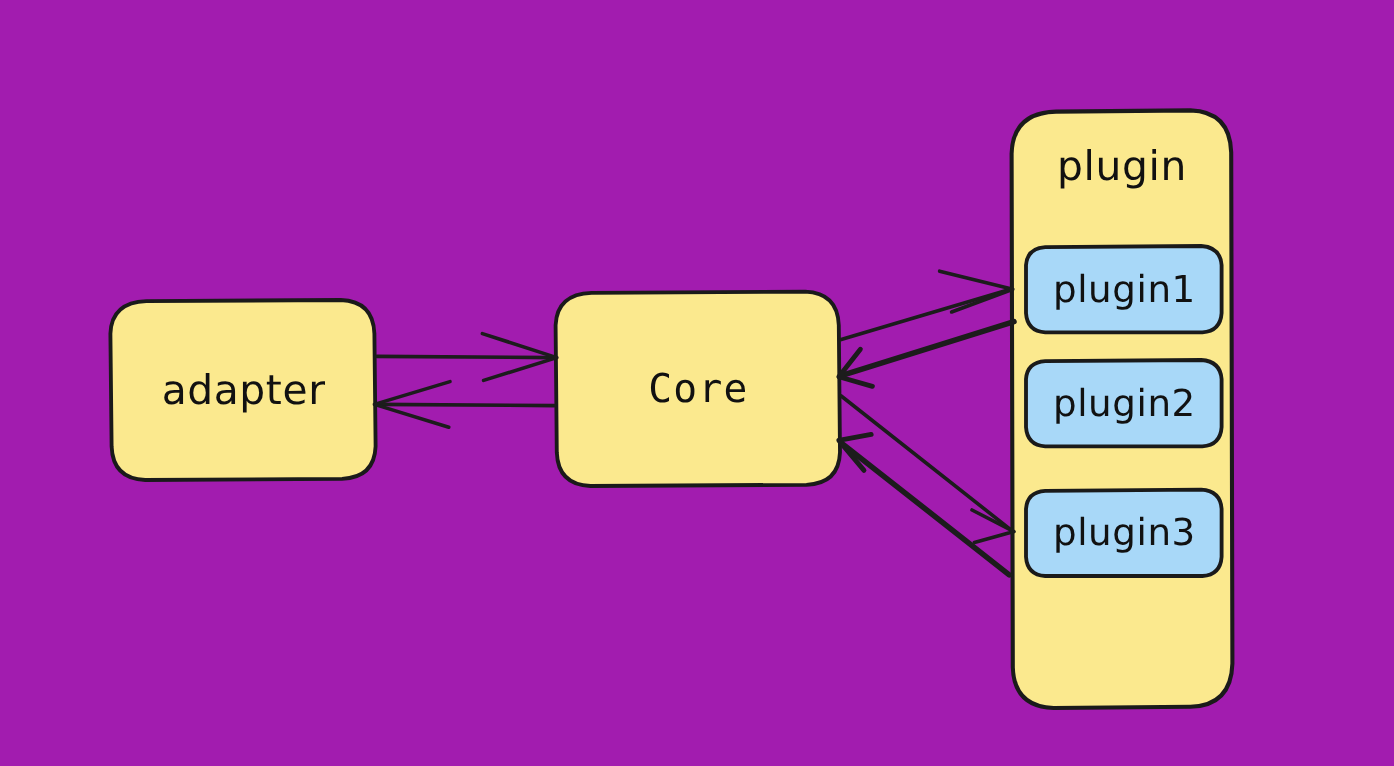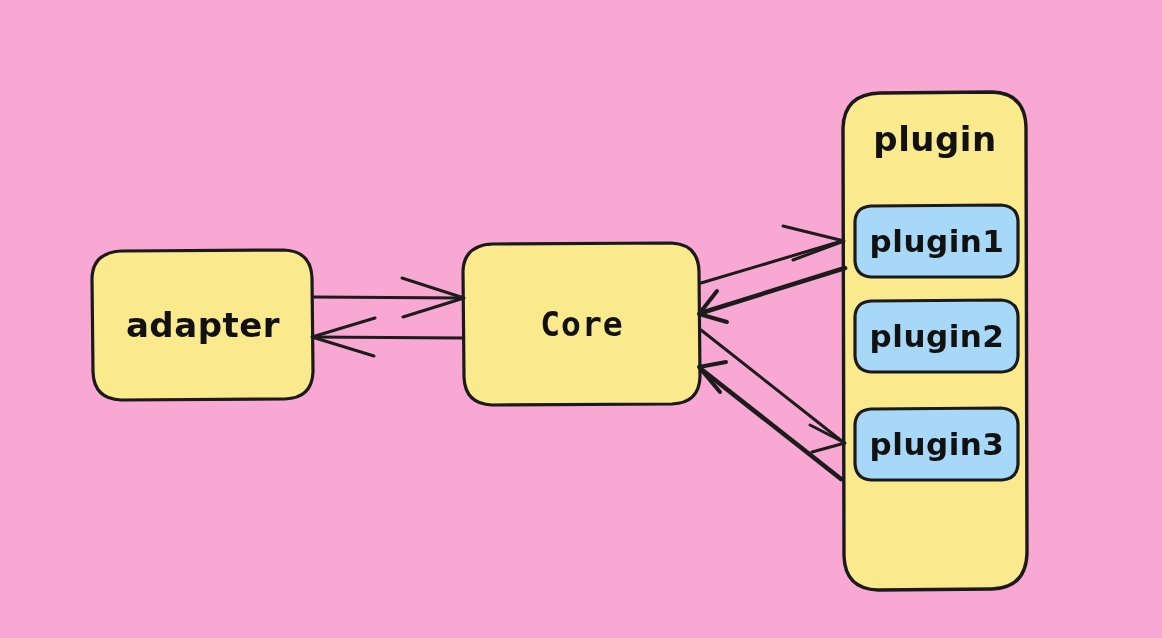--- a/index.html
+++ b/index.html
@@ -8,23 +8,22 @@
     padding: 0;
     background: #ffffff;
   }
   body {
     font-family: "DejaVu Sans", sans-serif;
   }
   #canvas {
     position: relative;
     width: 1162px;
     height: 638px;
-    background: #f9a8d4;
+    background: #a21caf;
     overflow: hidden;
-    font-weight: bold;
   }
   #diagram-svg {
     position: absolute;
     left: 0;
     top: 0;
     width: 1162px;
     height: 638px;
   }
   .node-shape {
     fill: #fbe98e;

